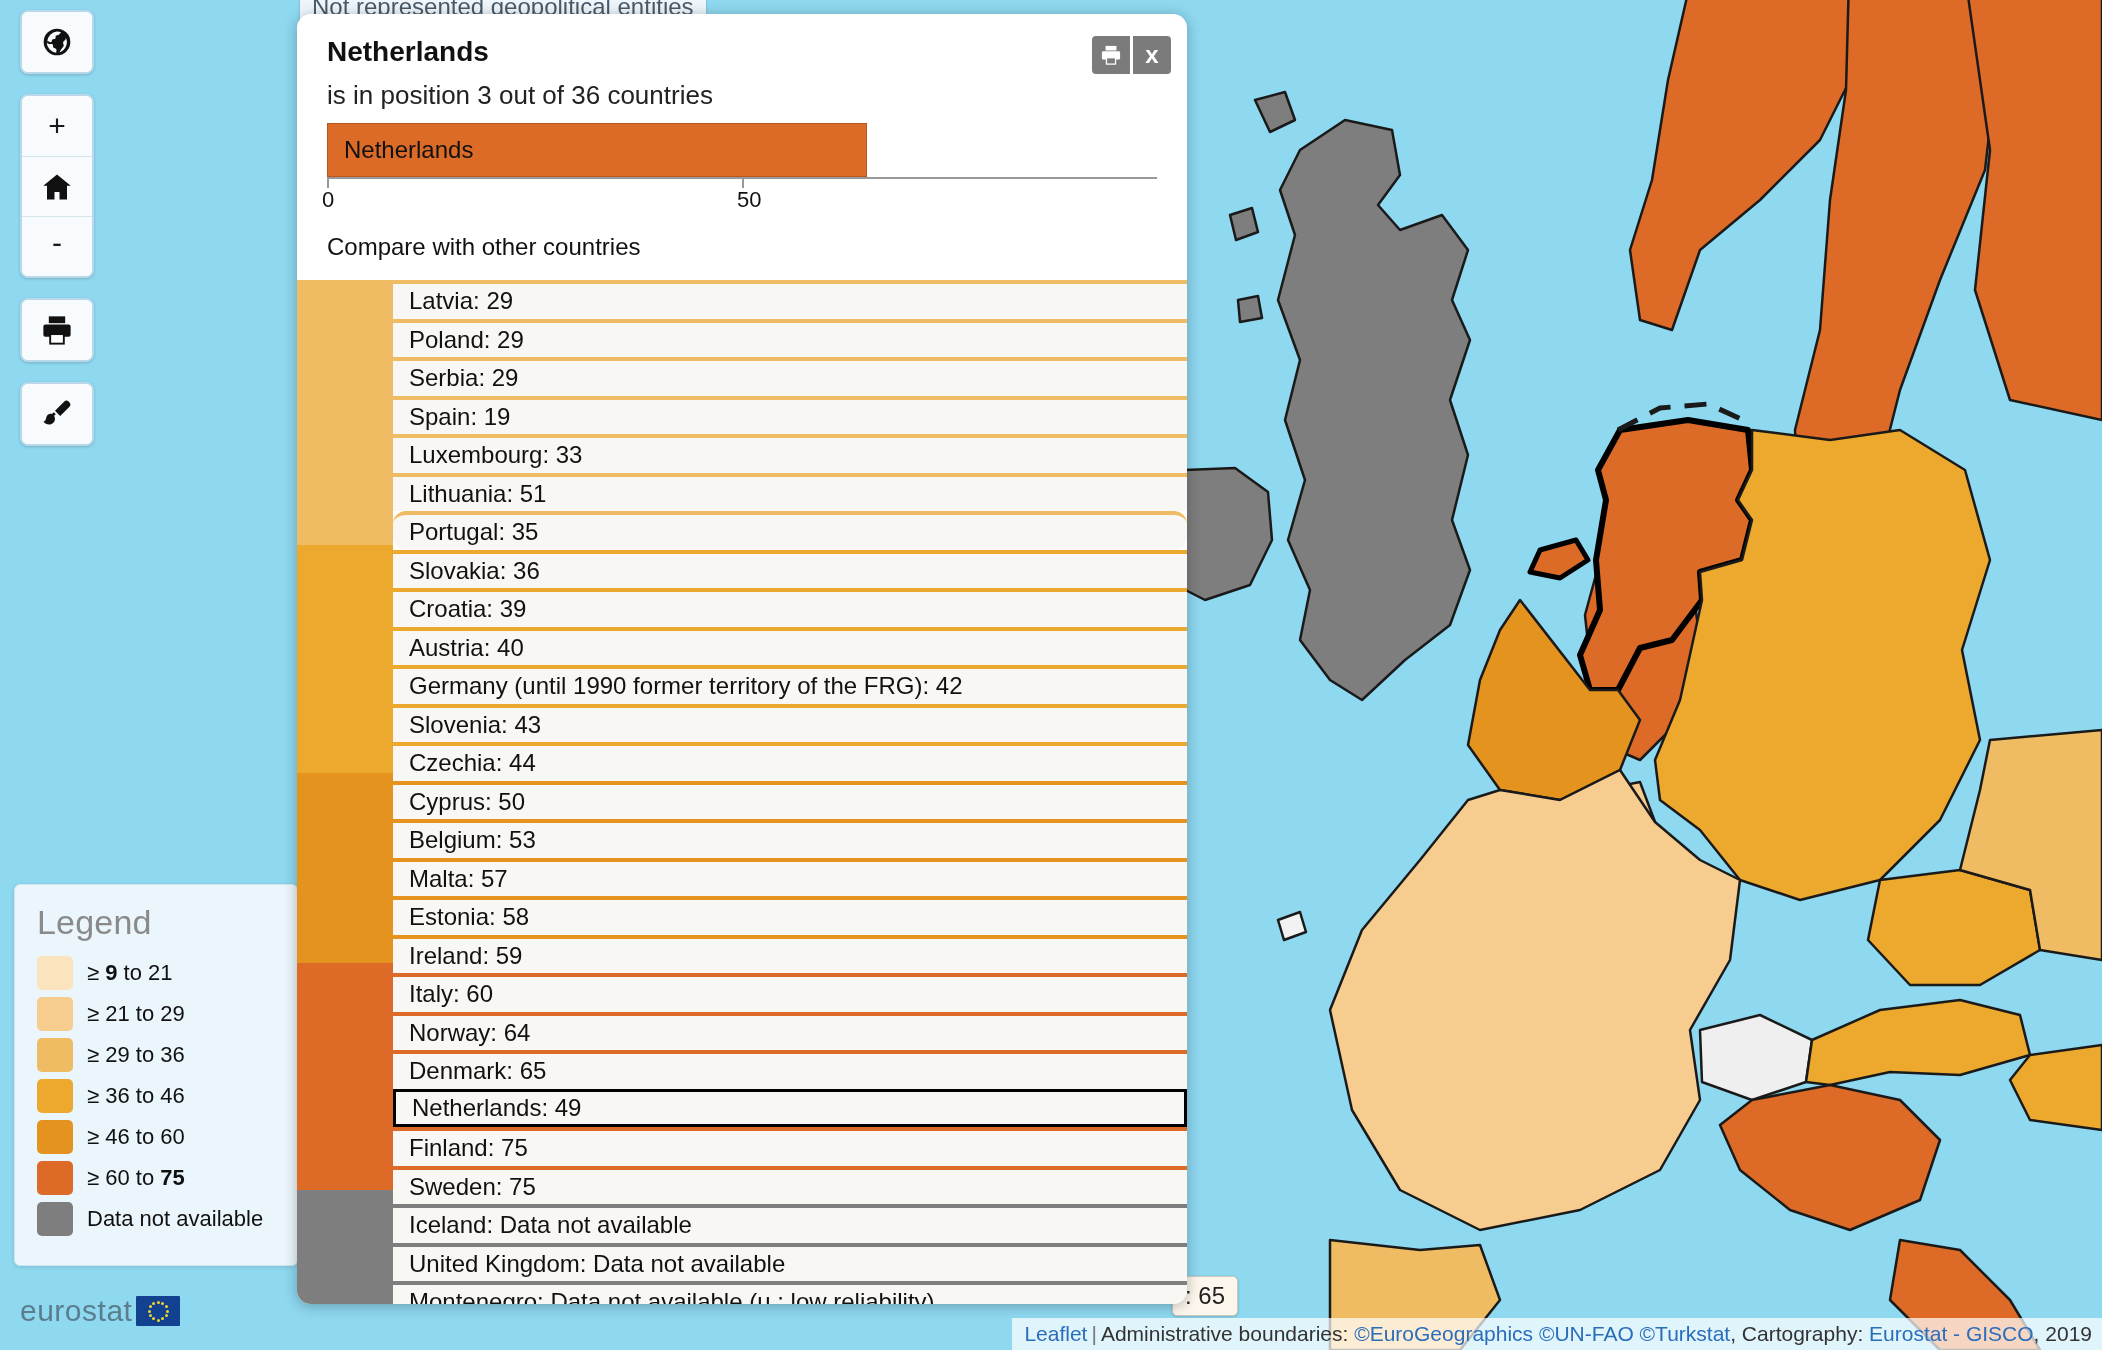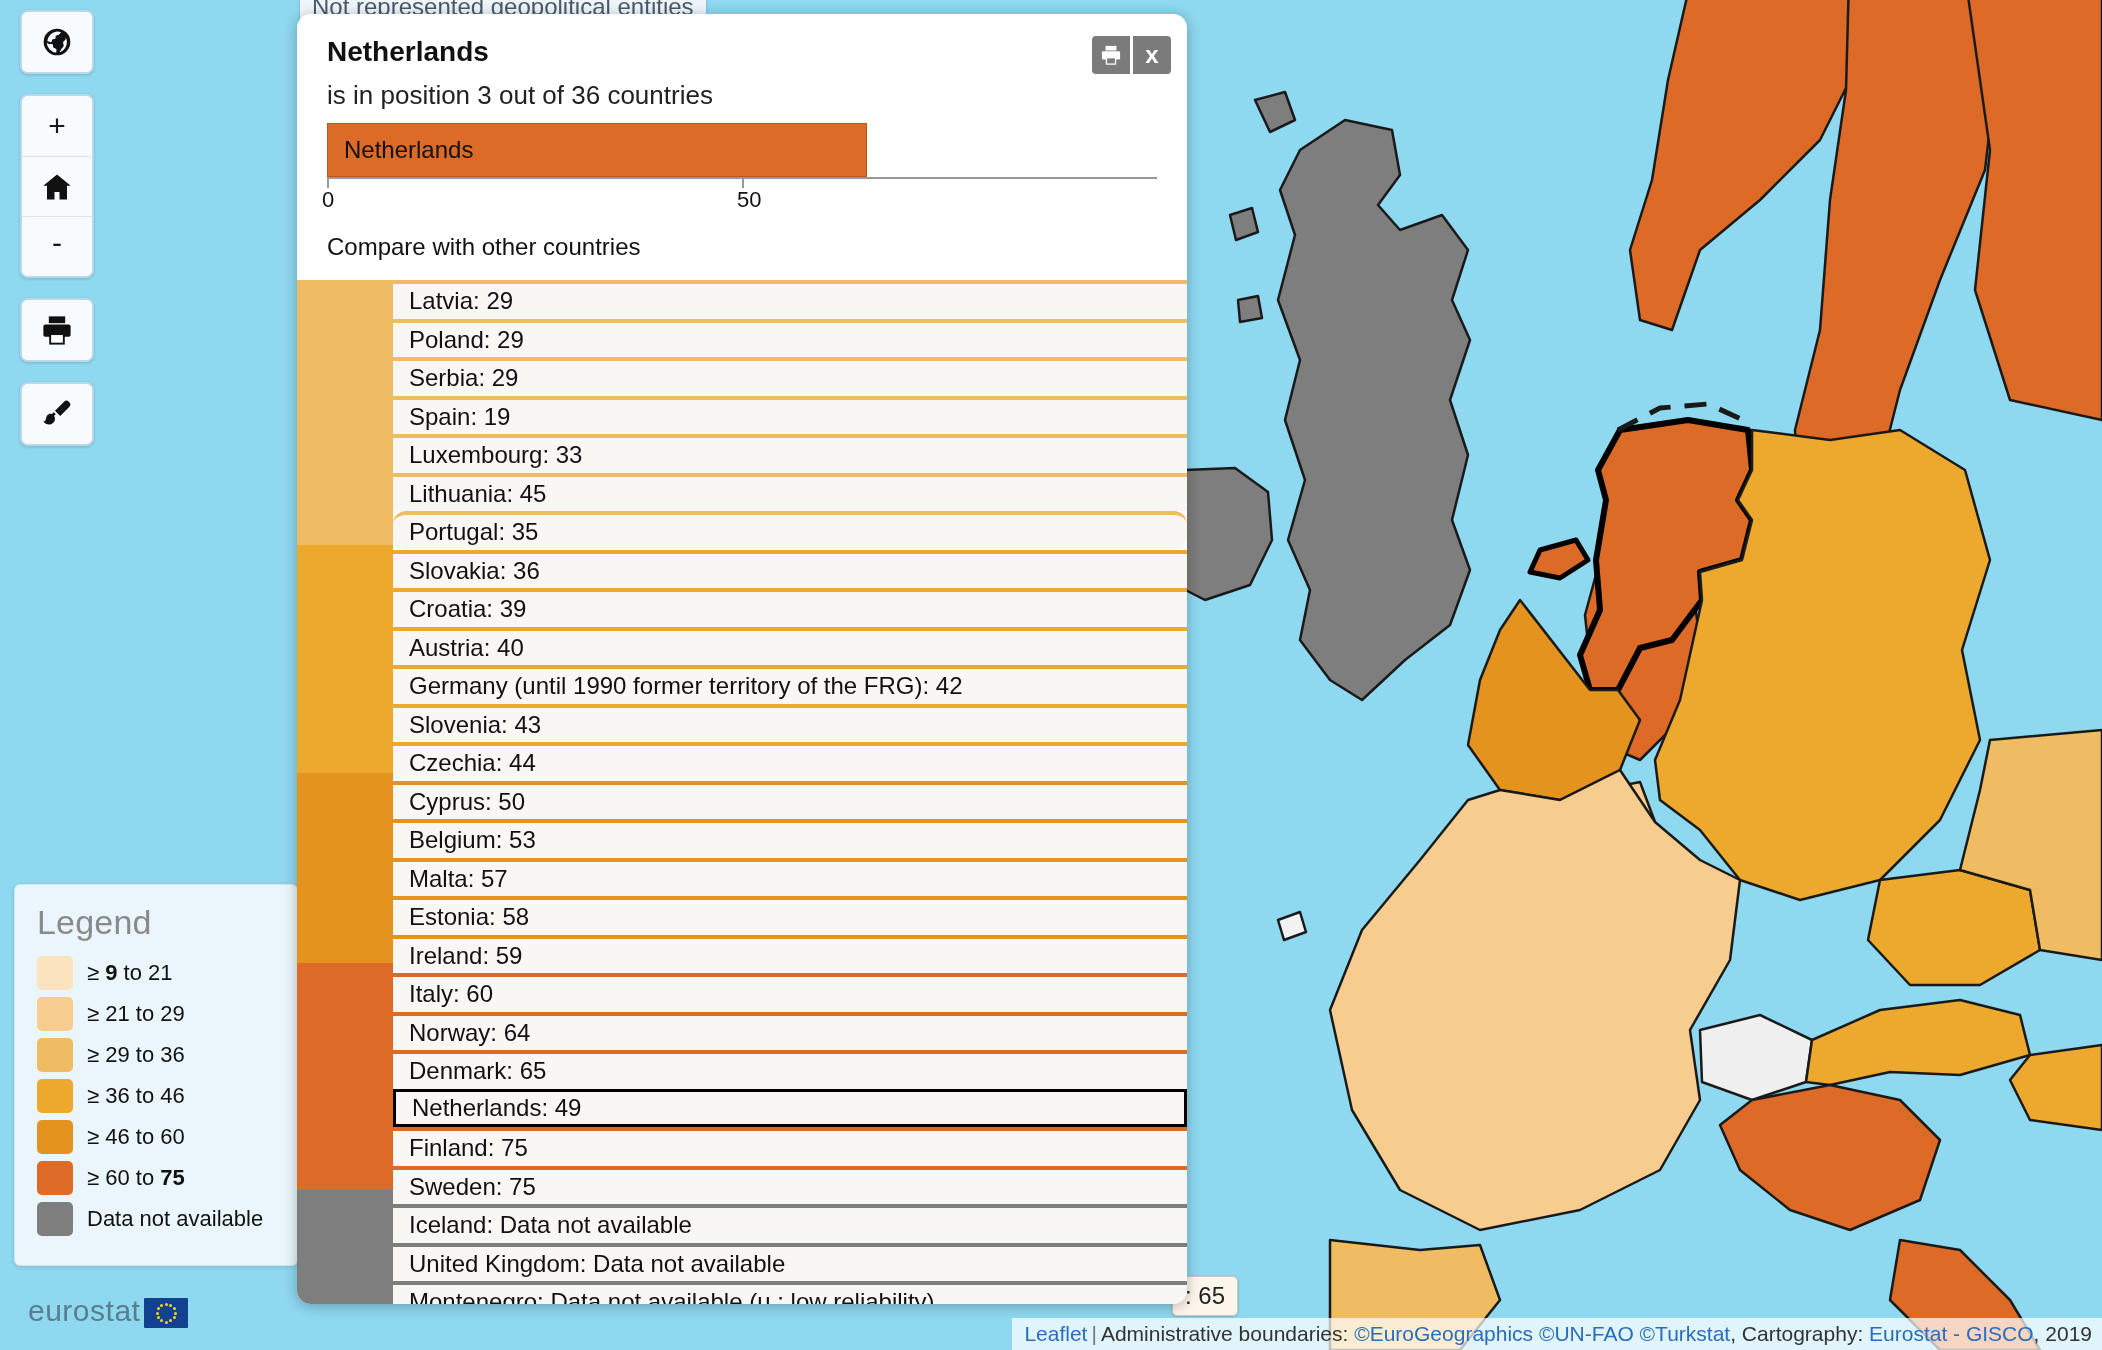--- a/index.html
+++ b/index.html
@@ -45,21 +45,21 @@
   .legend-row { display: flex; align-items: center; margin-bottom: 7px; }
   .legend-sw {
     width: 36px; height: 34px; border-radius: 5px; flex: 0 0 36px; margin-right: 14px;
   }
   .legend-lbl { font-size: 22px; color: #111; white-space: nowrap; }
   .legend-lbl b { font-weight: 700; }
 
   
   .eurostat {
     position: absolute; left: 20px; bottom: 22px; z-index: 30;
-    display: flex; align-items: flex-end; gap: 4px; margin-left: 8px;
+    display: flex; align-items: center; gap: 4px;
   }
   .eurostat .word { font-size: 30px; color: #5b7e8f; letter-spacing: .5px; }
   .eu-flag {
     width: 44px; height: 30px; background: #12428f; position: relative; border-radius: 1px;
   }
   .eu-flag i {
     position: absolute; width: 3px; height: 3px; background: #f2d530; border-radius: 50%;
   }
 
   
@@ -341,21 +341,21 @@
           <div class="band" style="background: rgb(228, 147, 31); height: 192.5px;"></div>
           <div class="band" style="background: rgb(221, 107, 39); height: 231px;"></div>
           <div class="band" style="background: rgb(126, 126, 126); height: 115.5px;"></div>
         </div>
       <div class="rows-col" id="rows-col">
           <div class="row" style="border-top-color: rgb(240, 188, 99);">Latvia: 29</div>
           <div class="row" style="border-top-color: rgb(240, 188, 99);">Poland: 29</div>
           <div class="row" style="border-top-color: rgb(240, 188, 99);">Serbia: 29</div>
           <div class="row" style="border-top-color: rgb(240, 188, 99);">Spain: 19</div>
           <div class="row" style="border-top-color: rgb(240, 188, 99);">Luxembourg: 33</div>
-          <div class="row" style="border-top-color: rgb(240, 188, 99);">Lithuania: 45</div>
+          <div class="row" style="border-top-color: rgb(240, 188, 99);">Lithuania: 51</div>
           <div class="row" style="border-top-color: rgb(240, 188, 99); border-radius: 13px;">Portugal: 35</div>
           <div class="row" style="border-top-color: rgb(237, 169, 46);">Slovakia: 36</div>
           <div class="row" style="border-top-color: rgb(237, 169, 46);">Croatia: 39</div>
           <div class="row" style="border-top-color: rgb(237, 169, 46);">Austria: 40</div>
           <div class="row" style="border-top-color: rgb(237, 169, 46);">Germany (until 1990 former territory of the FRG): 42</div>
           <div class="row" style="border-top-color: rgb(237, 169, 46);">Slovenia: 43</div>
           <div class="row" style="border-top-color: rgb(237, 169, 46);">Czechia: 44</div>
           <div class="row" style="border-top-color: rgb(228, 147, 31);">Cyprus: 50</div>
           <div class="row" style="border-top-color: rgb(228, 147, 31);">Belgium: 53</div>
           <div class="row" style="border-top-color: rgb(228, 147, 31);">Malta: 57</div>

